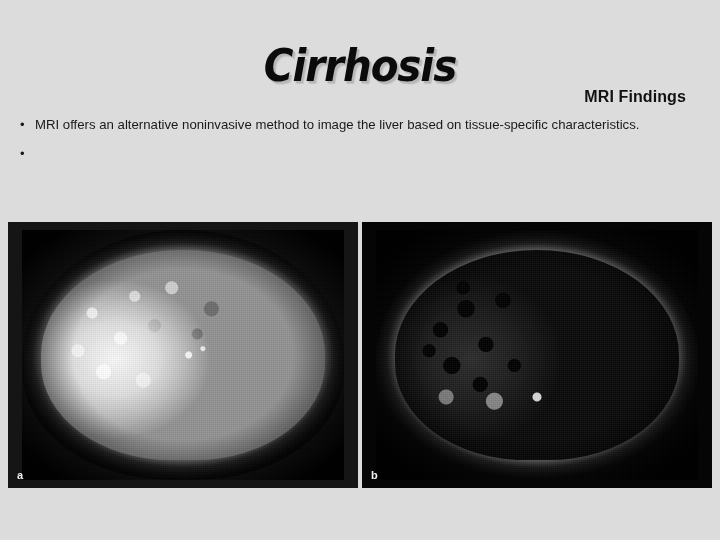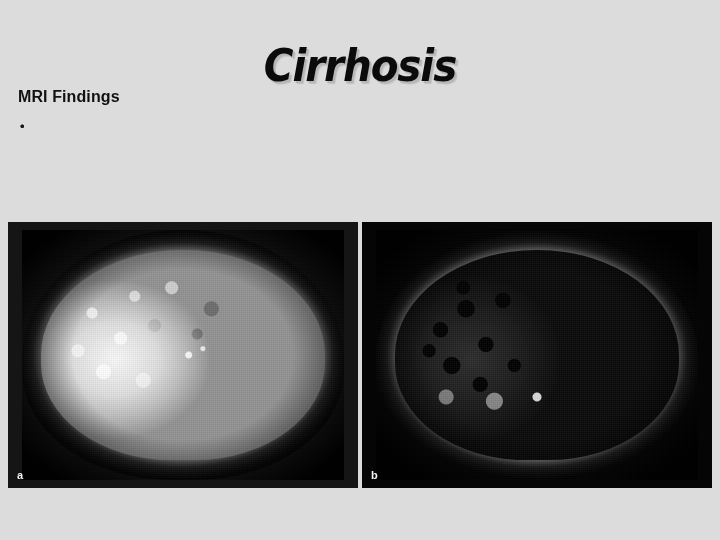--- a/index.html
+++ b/index.html
@@ -52,20 +52,21 @@
     width: 668px;
   }
 
   .section-heading {
     font-family: "Liberation Sans", sans-serif;
     font-size: 16px;
     font-weight: bold;
     color: #111111;
     margin: 0 0 11px 0;
     letter-spacing: 0.1px;
+    text-align: right;
   }
 
   .bullet-list {
     list-style: none;
     margin: 0;
     padding: 0;
   }
 
   .bullet-item {
     position: relative;
@@ -247,20 +248,21 @@
 
   <h1 class="slide-title">Cirrhosis</h1>
 
   <div class="content">
 
     <h2 class="section-heading">MRI Findings</h2>
 
     <ul class="bullet-list">
       <li class="bullet-item">
         <span class="bullet-marker">•</span>
+        <span class="bullet-text">MRI offers an alternative noninvasive method to image the liver based on tissue-specific characteristics.</span>
       </li>
       <li class="bullet-item">
         <span class="bullet-marker">•</span>
       </li>
     </ul>
 
   </div>
 
   <div class="figure-row">
 

